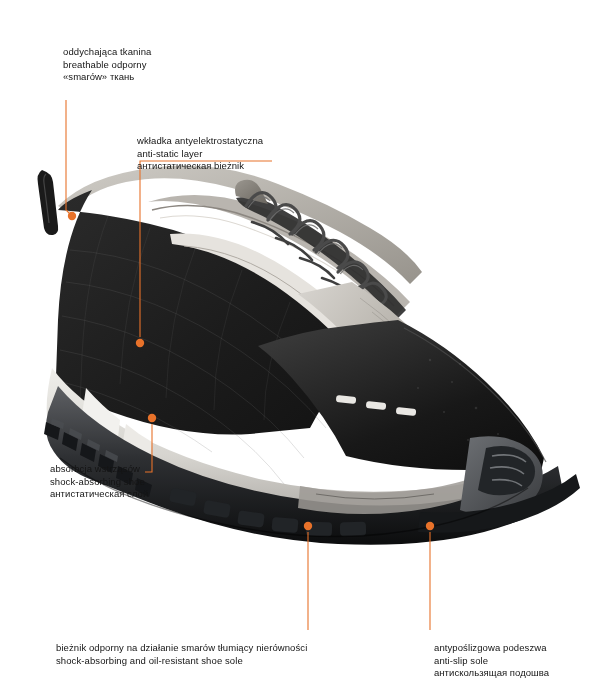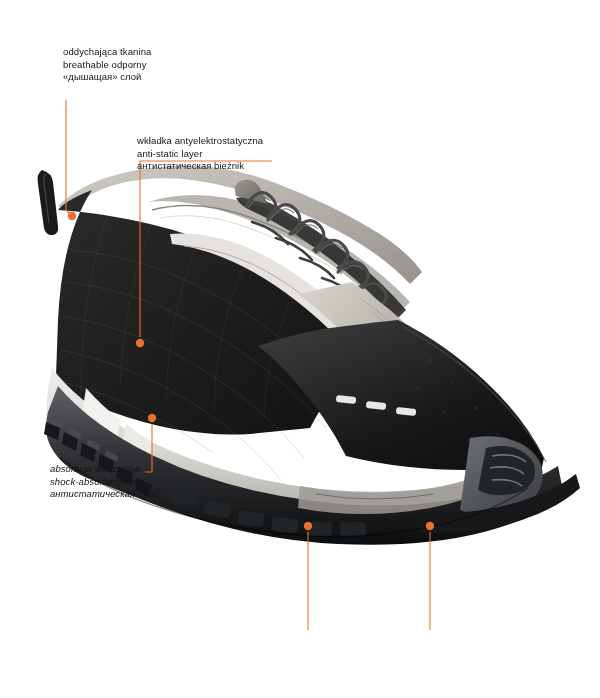--- a/index.html
+++ b/index.html
@@ -259,32 +259,39 @@
         <circle cx="140" cy="323" r="4.2" fill="#E8722A"></circle>
         <circle cx="152" cy="398" r="4.2" fill="#E8722A"></circle>
         <circle cx="308" cy="506" r="4.2" fill="#E8722A"></circle>
         <circle cx="430" cy="506" r="4.2" fill="#E8722A"></circle>
       </g>
   </svg>
 
   <div class="callout" style="left:63px; top:26px;">
     <span class="line">oddychająca tkanina</span>
     <span class="line">breathable odporny</span>
-    <span class="line ru">«дышащая» слой</span>
+    <span class="line ru">«smarów» ткань</span>
   </div>
 
   <div class="callout" style="left:137px; top:115px;">
     <span class="line">wkładka antyelektrostatyczna</span>
     <span class="line">anti-static layer</span>
     <span class="line ru">антистатическая bieżnik</span>
   </div>
 
-  <div class="callout" style="left:50px; top:443px;font-style:italic;">
+  <div class="callout" style="left:50px; top:443px;">
     <span class="line">absorbcja wstrząsów</span>
     <span class="line">shock-absorbing shoe</span>
     <span class="line ru">антистатическая слой</span>
   </div>
 
   <div class="callout" style="left:56px; top:622px;">
-  </div>
-
+    <span class="line">bieżnik odporny na działanie smarów tłumiący nierówności</span>
+    <span class="line">shock-absorbing and oil-resistant shoe sole</span>
+  </div>
+
+  <div class="callout" style="left:434px; top:622px;">
+    <span class="line">antypoślizgowa podeszwa</span>
+    <span class="line">anti-slip sole</span>
+    <span class="line ru">антискользящая подошва</span>
+  </div>
 
 </div>
 
 </body></html>

